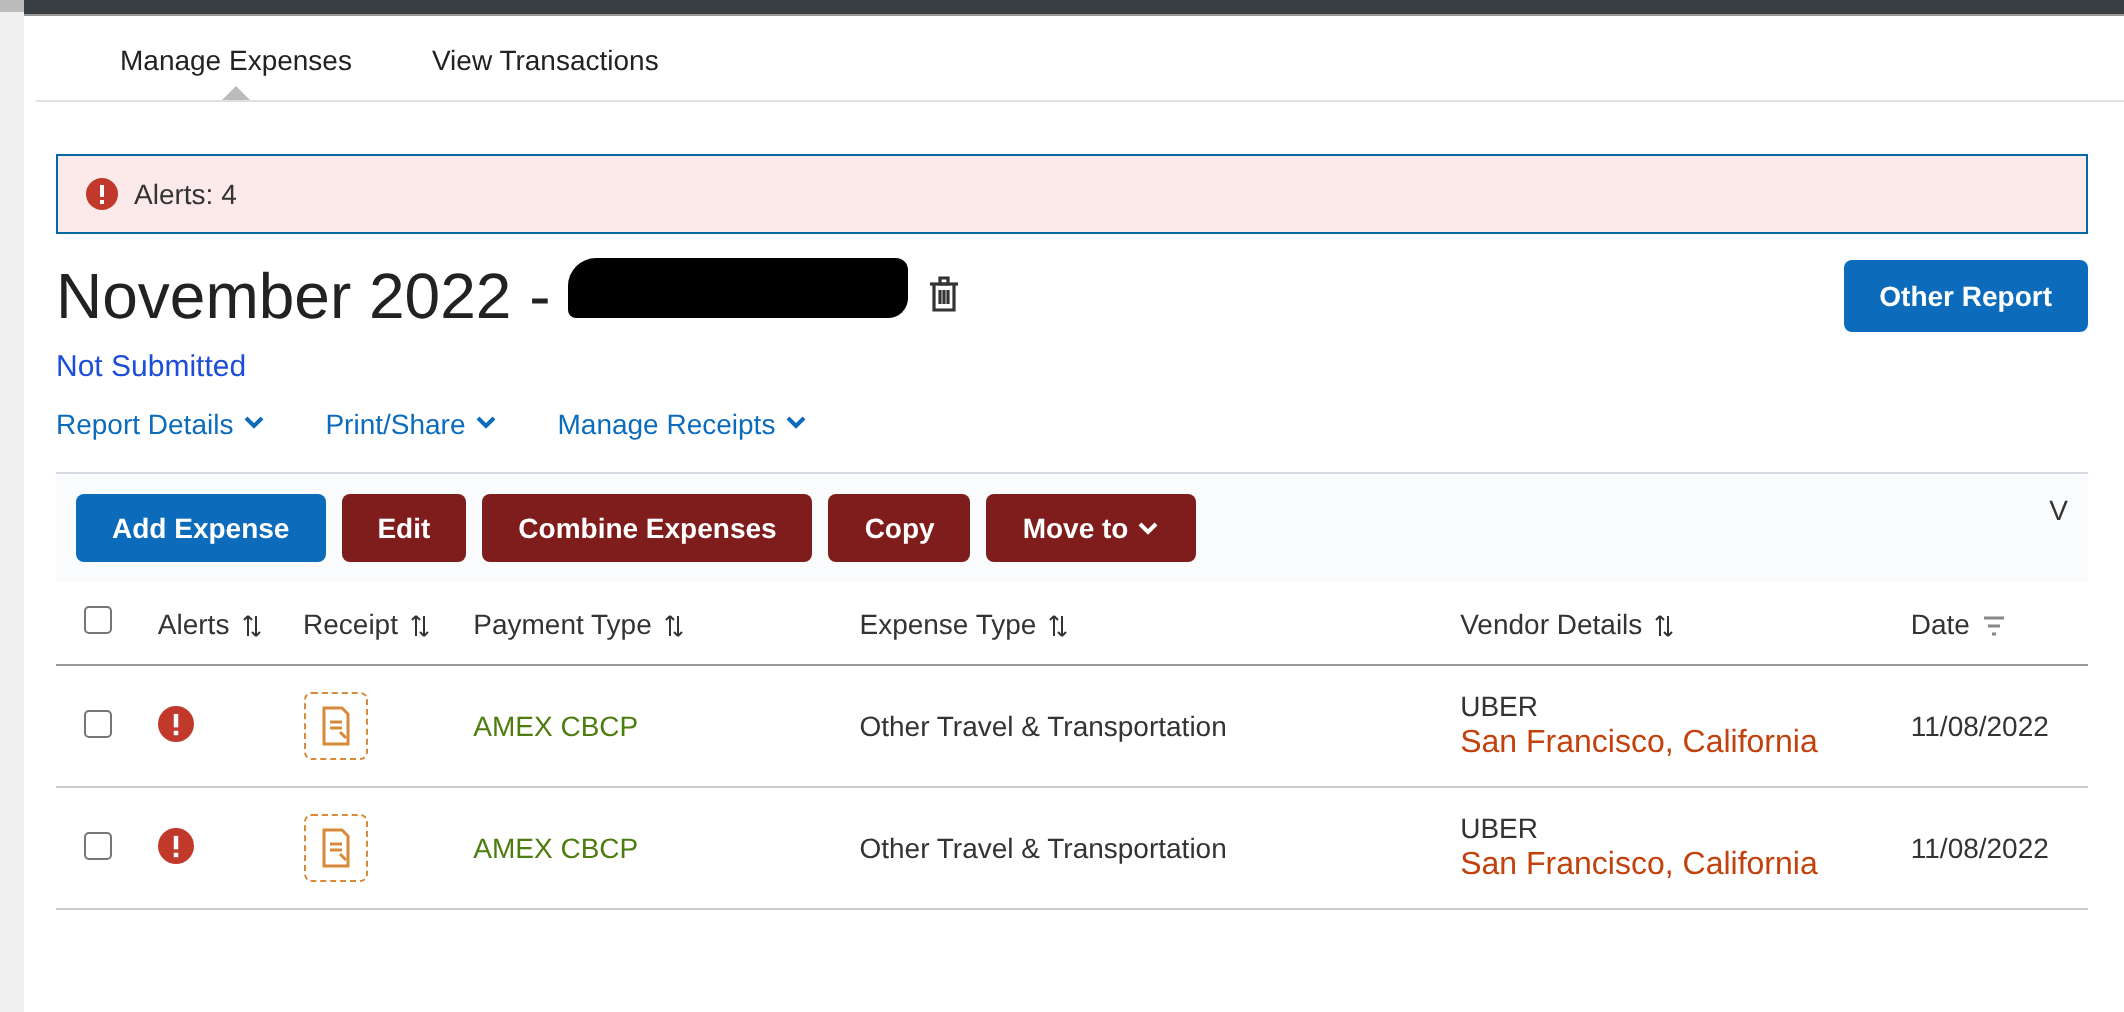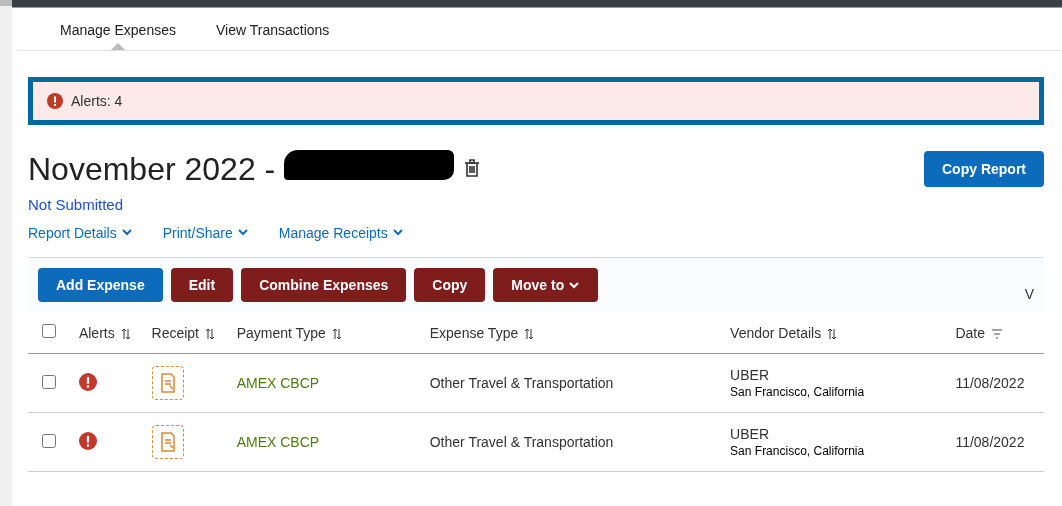--- a/index.html
+++ b/index.html
@@ -10,60 +10,60 @@
   .left-scroll-thumb { position: absolute; left: 0; top: 0; width: 12px; height: 6px; background: #bbb; }
 
   .topbar { height: 8px; background: #3a3f44; margin-left: 12px; border-bottom: 1px solid #999; }
 
   .tabs { display: flex; gap: 40px; padding: 14px 0 12px 42px; border-bottom: 1px solid #e0e0e0; margin-left: 18px; }
   .tab { cursor: pointer; position: relative; color: #222; }
   .tab.active::after { content: ""; position: absolute; bottom: -12px; left: 50%; transform: translateX(-50%); width: 0; height: 0; border-left: 7px solid transparent; border-right: 7px solid transparent; border-bottom: 7px solid #bbb; }
 
   .content { padding: 26px 18px 0 28px; margin-left: 0; }
 
-  .alert-banner { display: flex; align-items: center; padding: 11px 14px; background: #fce9e9; border: 5px solid #0369a1; margin-bottom: 25px; }
+  .alert-banner { display: flex; align-items: center; padding: 11px 14px; background: #fce9e9; border: 1px solid #0369a1; margin-bottom: 12px; }
   .alert-banner svg { margin-right: 8px; }
   .alert-banner span { color: #333; }
 
   .title-row { display: flex; align-items: center; justify-content: space-between; margin-bottom: 8px; }
   .title-left { display: flex; align-items: center; gap: 8px; }
   .title-left h1 { font-size: 32px; font-weight: 400; color: #222; }
   .redact { width: 170px; height: 30px; background: #000; border-radius: 14px 6px 10px 4px; display: inline-block; }
   .trash-icon svg { color: #333; cursor: pointer; }
 
   .btn-primary-o { background: #0c6cbb; color: #fff; border: none; padding: 10px 18px; font-size: 14px; font-weight: bold; border-radius: 4px; cursor: pointer; }
 
   .status { color: #1d4ed8; margin-bottom: 12px; font-size: 15px; }
 
   .link-toolbar { display: flex; gap: 30px; margin-bottom: 16px; }
   .link-dd { color: #0c6cbb; cursor: pointer; display: flex; align-items: center; gap: 4px; font-size: 14px; }
   .chev-down { display: inline-block; }
   .chev-down svg { color: #0c6cbb; }
 
-  .action-bar { display: flex; align-items: flex-end; justify-content: space-between; background: #fafbfc; padding: 10px 10px; border-top: 1px solid #d5dbe0; }
+  .action-bar { display: flex; align-items: flex-start; justify-content: space-between; background: #fafbfc; padding: 10px 10px; border-top: 1px solid #d5dbe0; }
   .action-left { display: flex; gap: 8px; }
   .btn { border: none; padding: 9px 18px; font-size: 14px; font-weight: bold; border-radius: 4px; cursor: pointer; }
   .btn-primary { background: #0c6cbb; color: #fff; }
   .btn-disabled { background: #7f1d1d; color: #fff; cursor: default; }
   .btn-disabled.move { display: flex; align-items: center; gap: 4px; }
   .view-label { color: #333; font-size: 14px; padding-right: 0; }
 
   table { width: 100%; border-collapse: collapse; }
   th { text-align: left; font-weight: 400; color: #333; padding: 12px 8px; border-bottom: 1px solid #999; font-size: 14px; white-space: nowrap; }
   th .sort { display: inline-flex; vertical-align: middle; margin-left: 2px; }
   td { padding: 12px 8px; border-bottom: 1px solid #ccc; font-size: 14px; vertical-align: middle; }
   .col-check { width: 40px; text-align: center; }
   .col-alert { width: 60px; }
   .col-receipt { width: 70px; }
   .col-paytype { width: 180px; }
   .col-exptype { width: 280px; }
   .col-vendor { width: 210px; }
   .col-date { width: 90px; }
   .link-cell { color: #4d7c0f; cursor: pointer; }
-  .vendor-sub { color: #000000; font-size: 12px; display: block; margin-top: 2px; }
+  .vendor-sub { color: #c2410c; font-size: 16px; display: block; margin-top: 2px; }
   .receipt-box { width: 32px; height: 34px; border: 1px dashed #d88a3a; border-radius: 4px; display: inline-flex; align-items: center; justify-content: center; }
   input[type=checkbox] { width: 14px; height: 14px; cursor: pointer; }
 </style>
 </head>
 <body>
 
 <div class="outer">
   <div class="left-scroll">
     <div class="left-scroll-thumb"></div>
   </div>
@@ -90,21 +90,21 @@
         <h1><span>November 2022 - </span><span class="redact"></span></h1>
         <span class="trash-icon">
           <svg width="20" height="22" viewBox="0 0 20 22" fill="none" stroke="#333" stroke-width="1.6">
               <path d="M3 6h14"></path>
               <path d="M8 3h4v3H8z"></path>
               <path d="M5 6v13h10V6"></path>
               <path d="M8 9v7M10 9v7M12 9v7"></path>
             </svg>
         </span>
       </div>
-      <button class="btn-primary-o">Copy Report</button>
+      <button class="btn-primary-o">Other Report</button>
     </div>
 
     <div class="status">Not Submitted</div>
 
     <div class="link-toolbar">
       <div class="link-dd">
         <span>Report Details</span>
         <span class="chev-down"><svg width="12" height="12" viewBox="0 0 12 12">
               <path d="M2 4l4 4 4-4" fill="none" stroke="#0c6cbb" stroke-width="2"></path>
             </svg></span>

